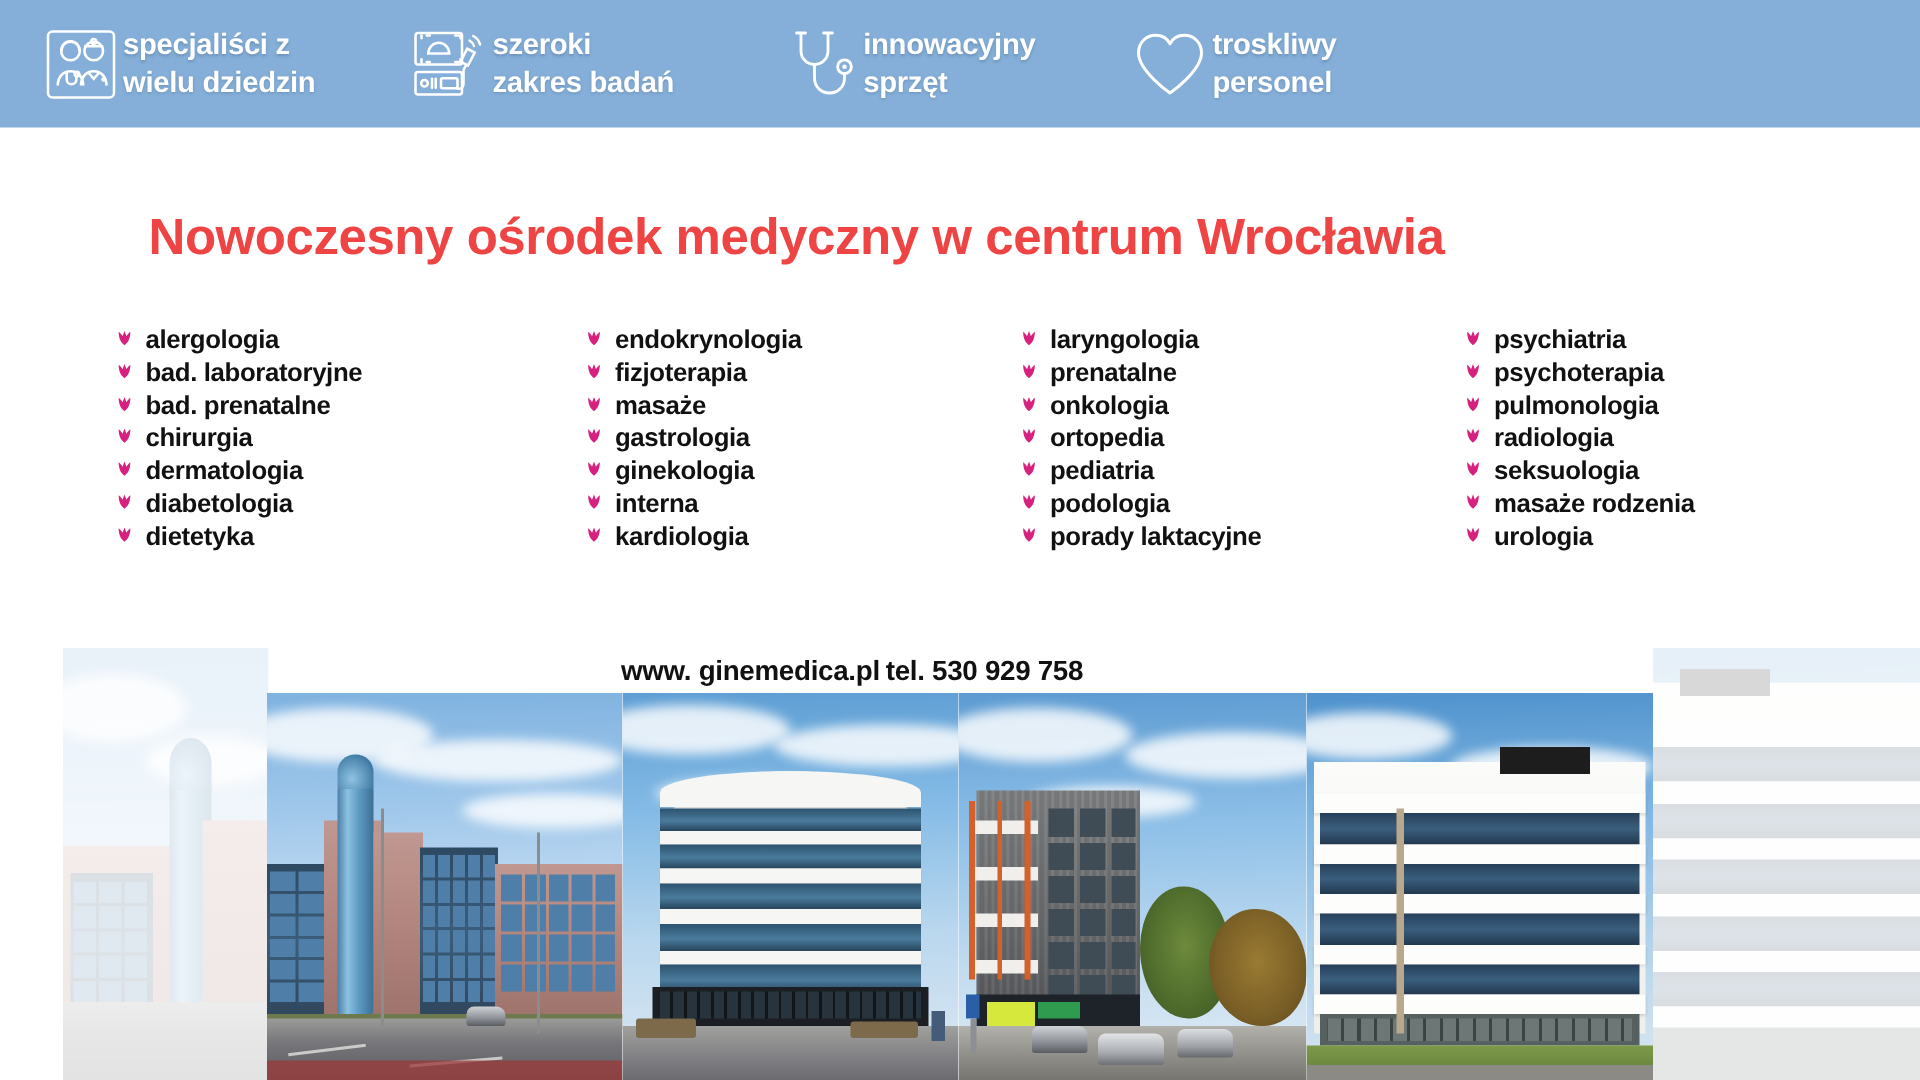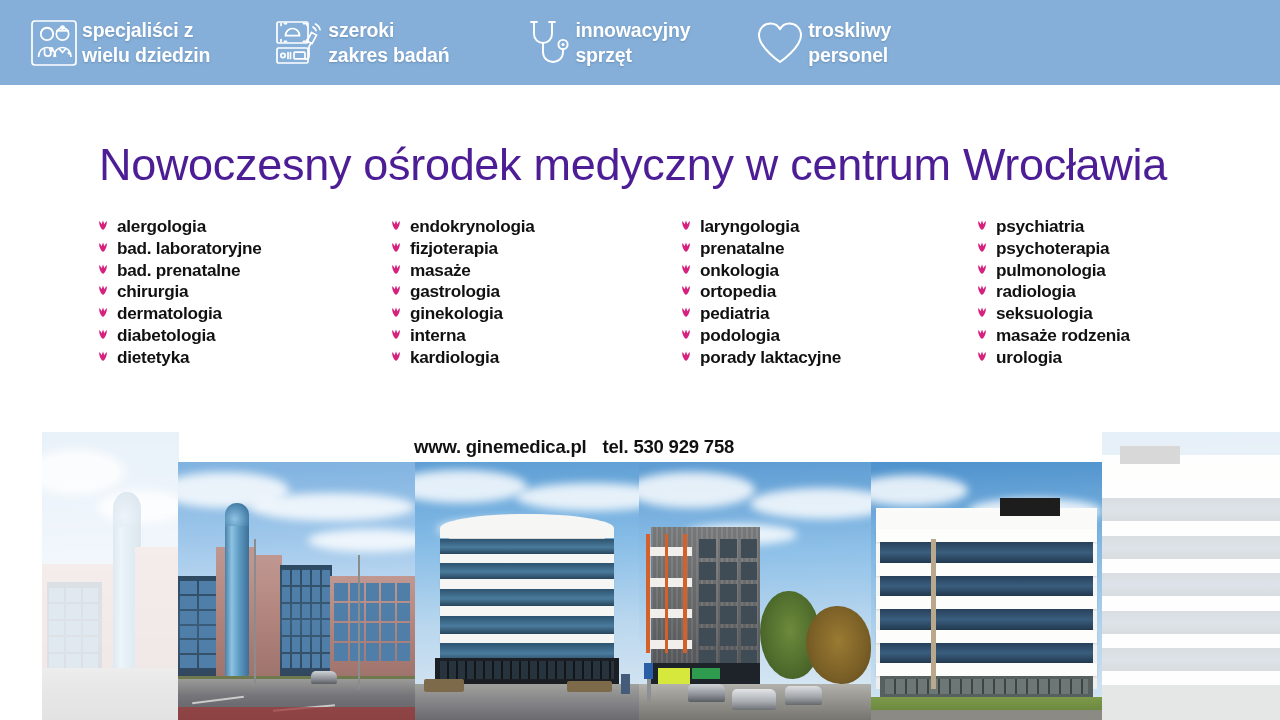--- a/index.html
+++ b/index.html
@@ -53,40 +53,40 @@
     letter-spacing: -0.2px;
     white-space: pre-line;
     text-shadow: 0 1px 2px rgba(60,90,130,0.35);
   }
 
   
   .headline {
     position: absolute;
     top: 139px;
     left: 99px;
-    font-size: 45px;
-    font-weight: 400;
-    color: #4c1d95;
+    font-size: 34px;
+    font-weight: 700;
+    color: #ef4444;
     letter-spacing: -0.3px;
     white-space: nowrap;
   }
 
   
   .columns {
     position: absolute;
     top: 216px;
     left: 0;
     width: 1280px;
     height: 170px;
   }
   .col {
     position: absolute;
     top: 0;
   }
-  .col-0 { left: 96px; }
+  .col-0 { left: 76px; }
   .col-1 { left: 389px; }
   .col-2 { left: 679px; }
   .col-3 { left: 975px; }
 
   .svc {
     display: flex;
     align-items: baseline;
     gap: 7px;
     height: 21.8px;
     white-space: nowrap;
@@ -106,21 +106,21 @@
     letter-spacing: -0.25px;
   }
 
   
   .contact {
     position: absolute;
     top: 436px;
     left: 414px;
     display: flex;
     align-items: baseline;
-    gap: 16px;
+    gap: 4px;
     z-index: 6;
   }
   .contact span {
     font-size: 18.5px;
     font-weight: 700;
     color: #111111;
     letter-spacing: -0.2px;
     white-space: nowrap;
   }
 

